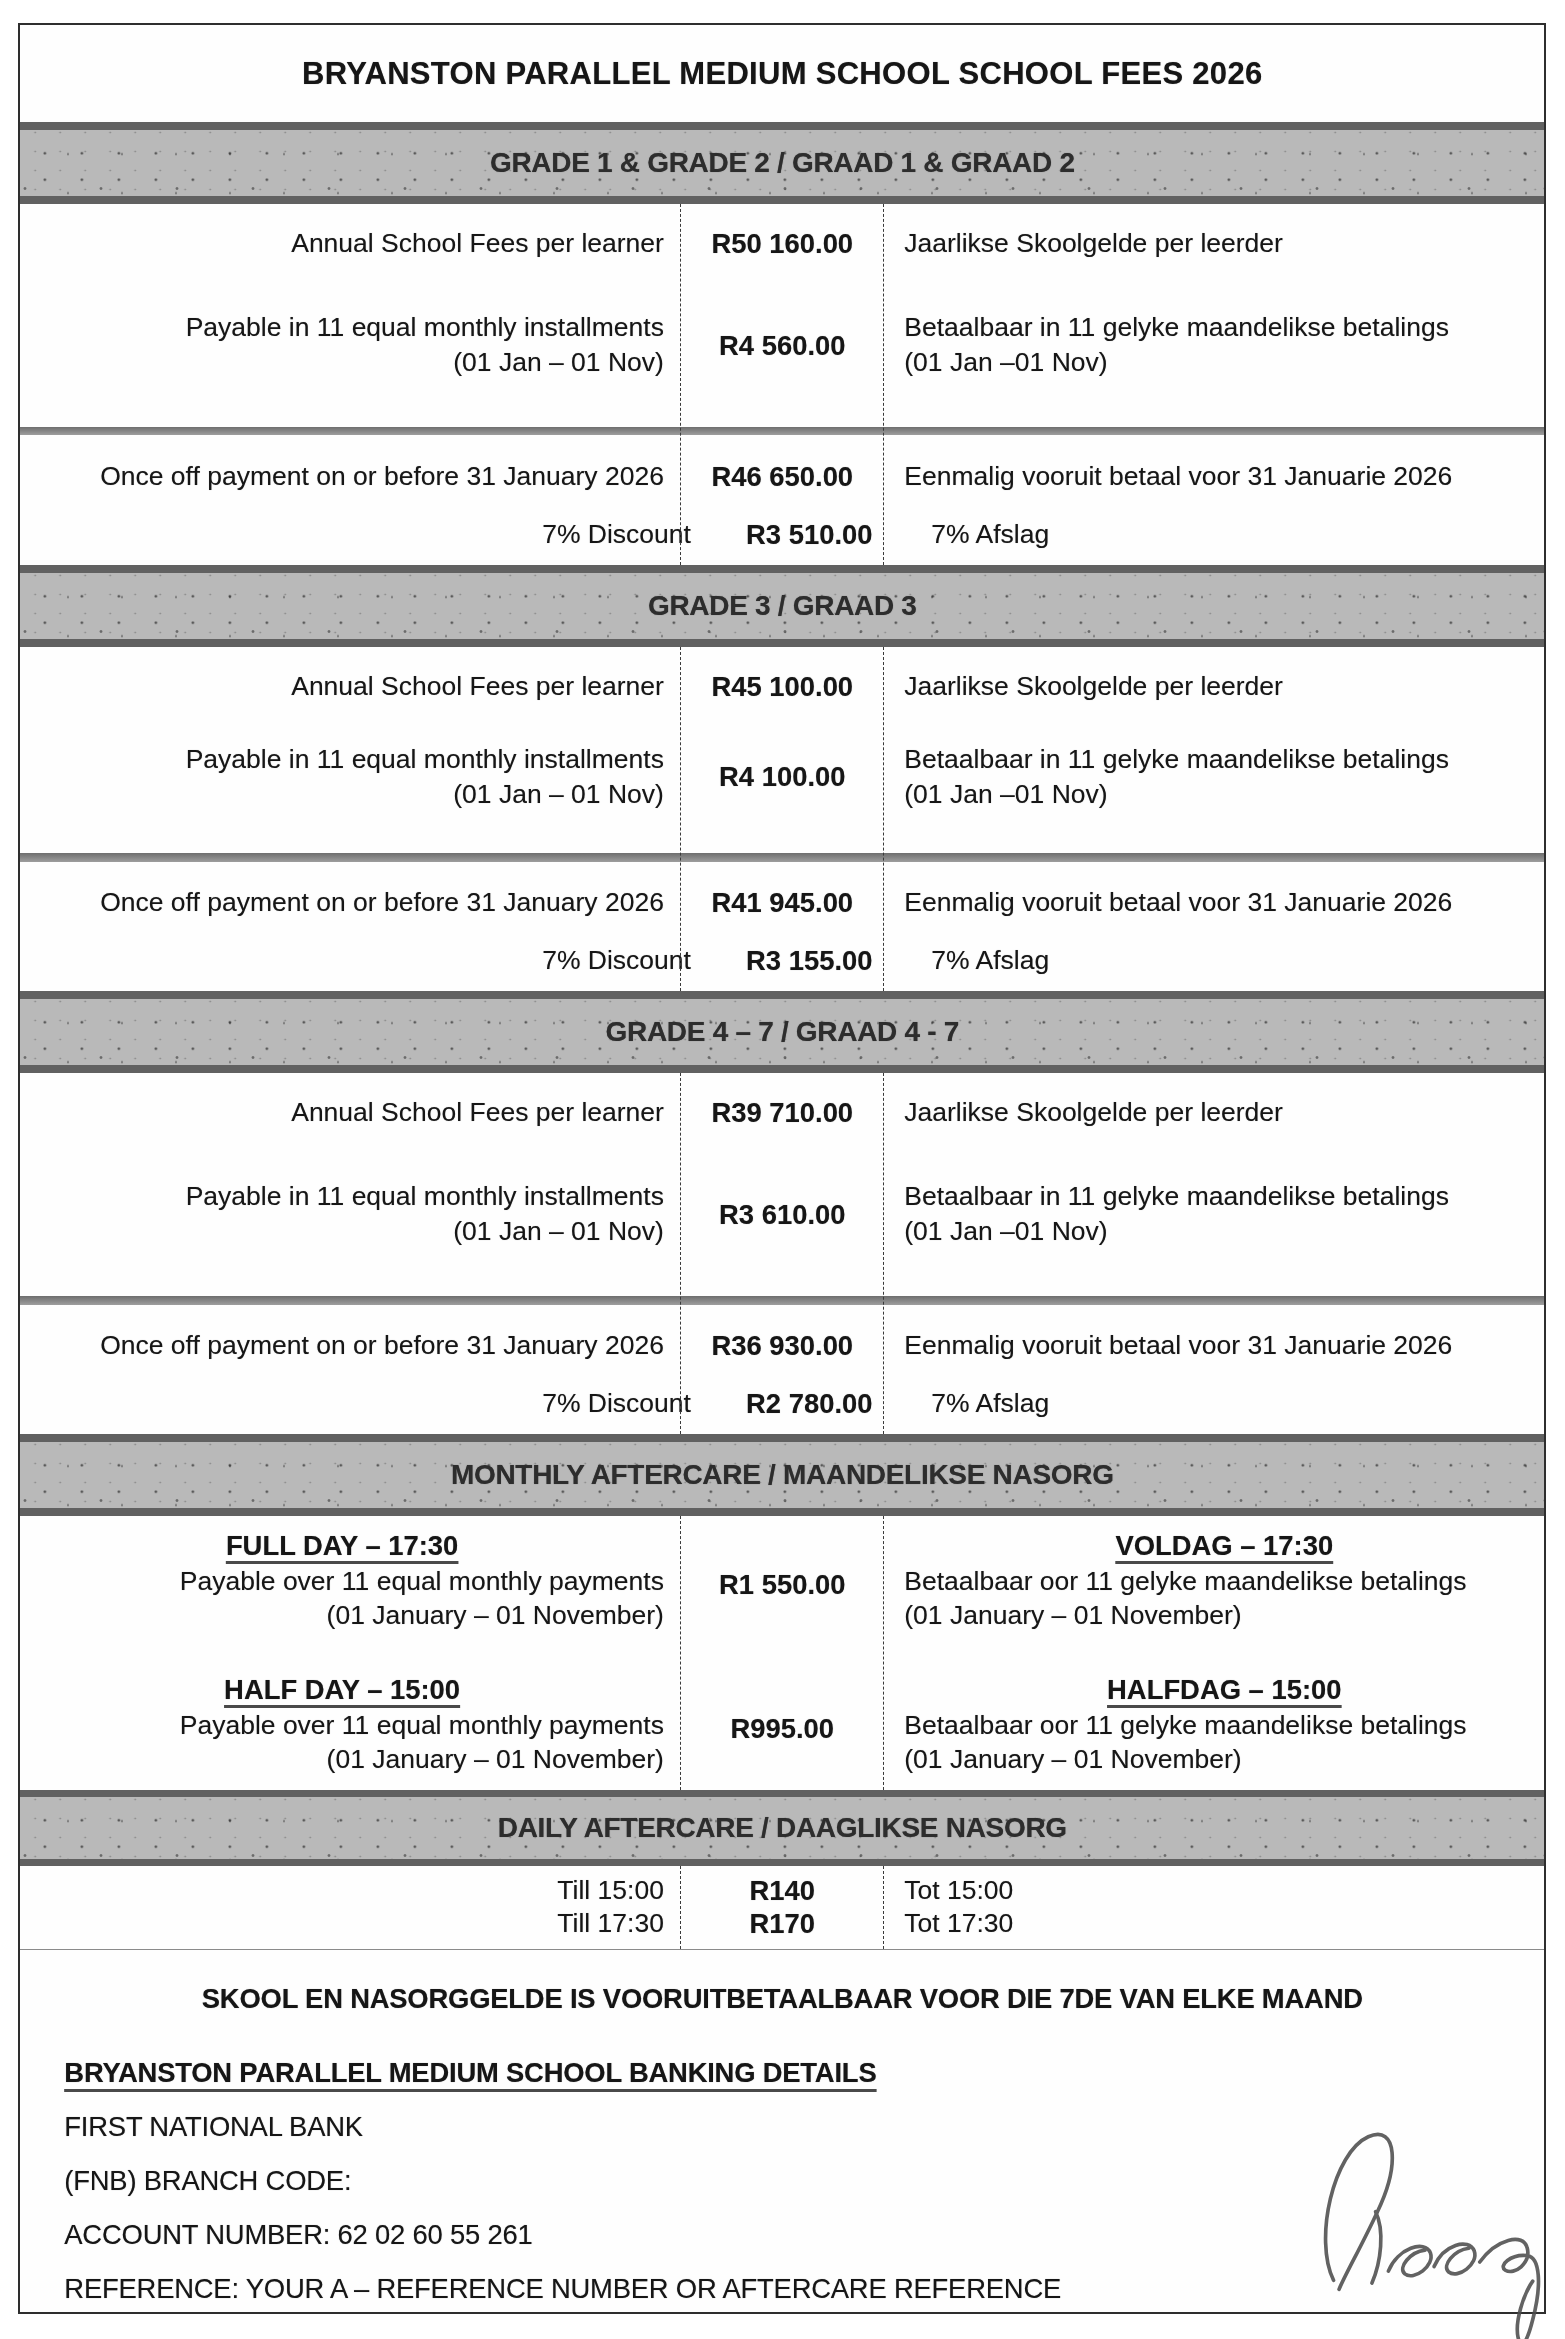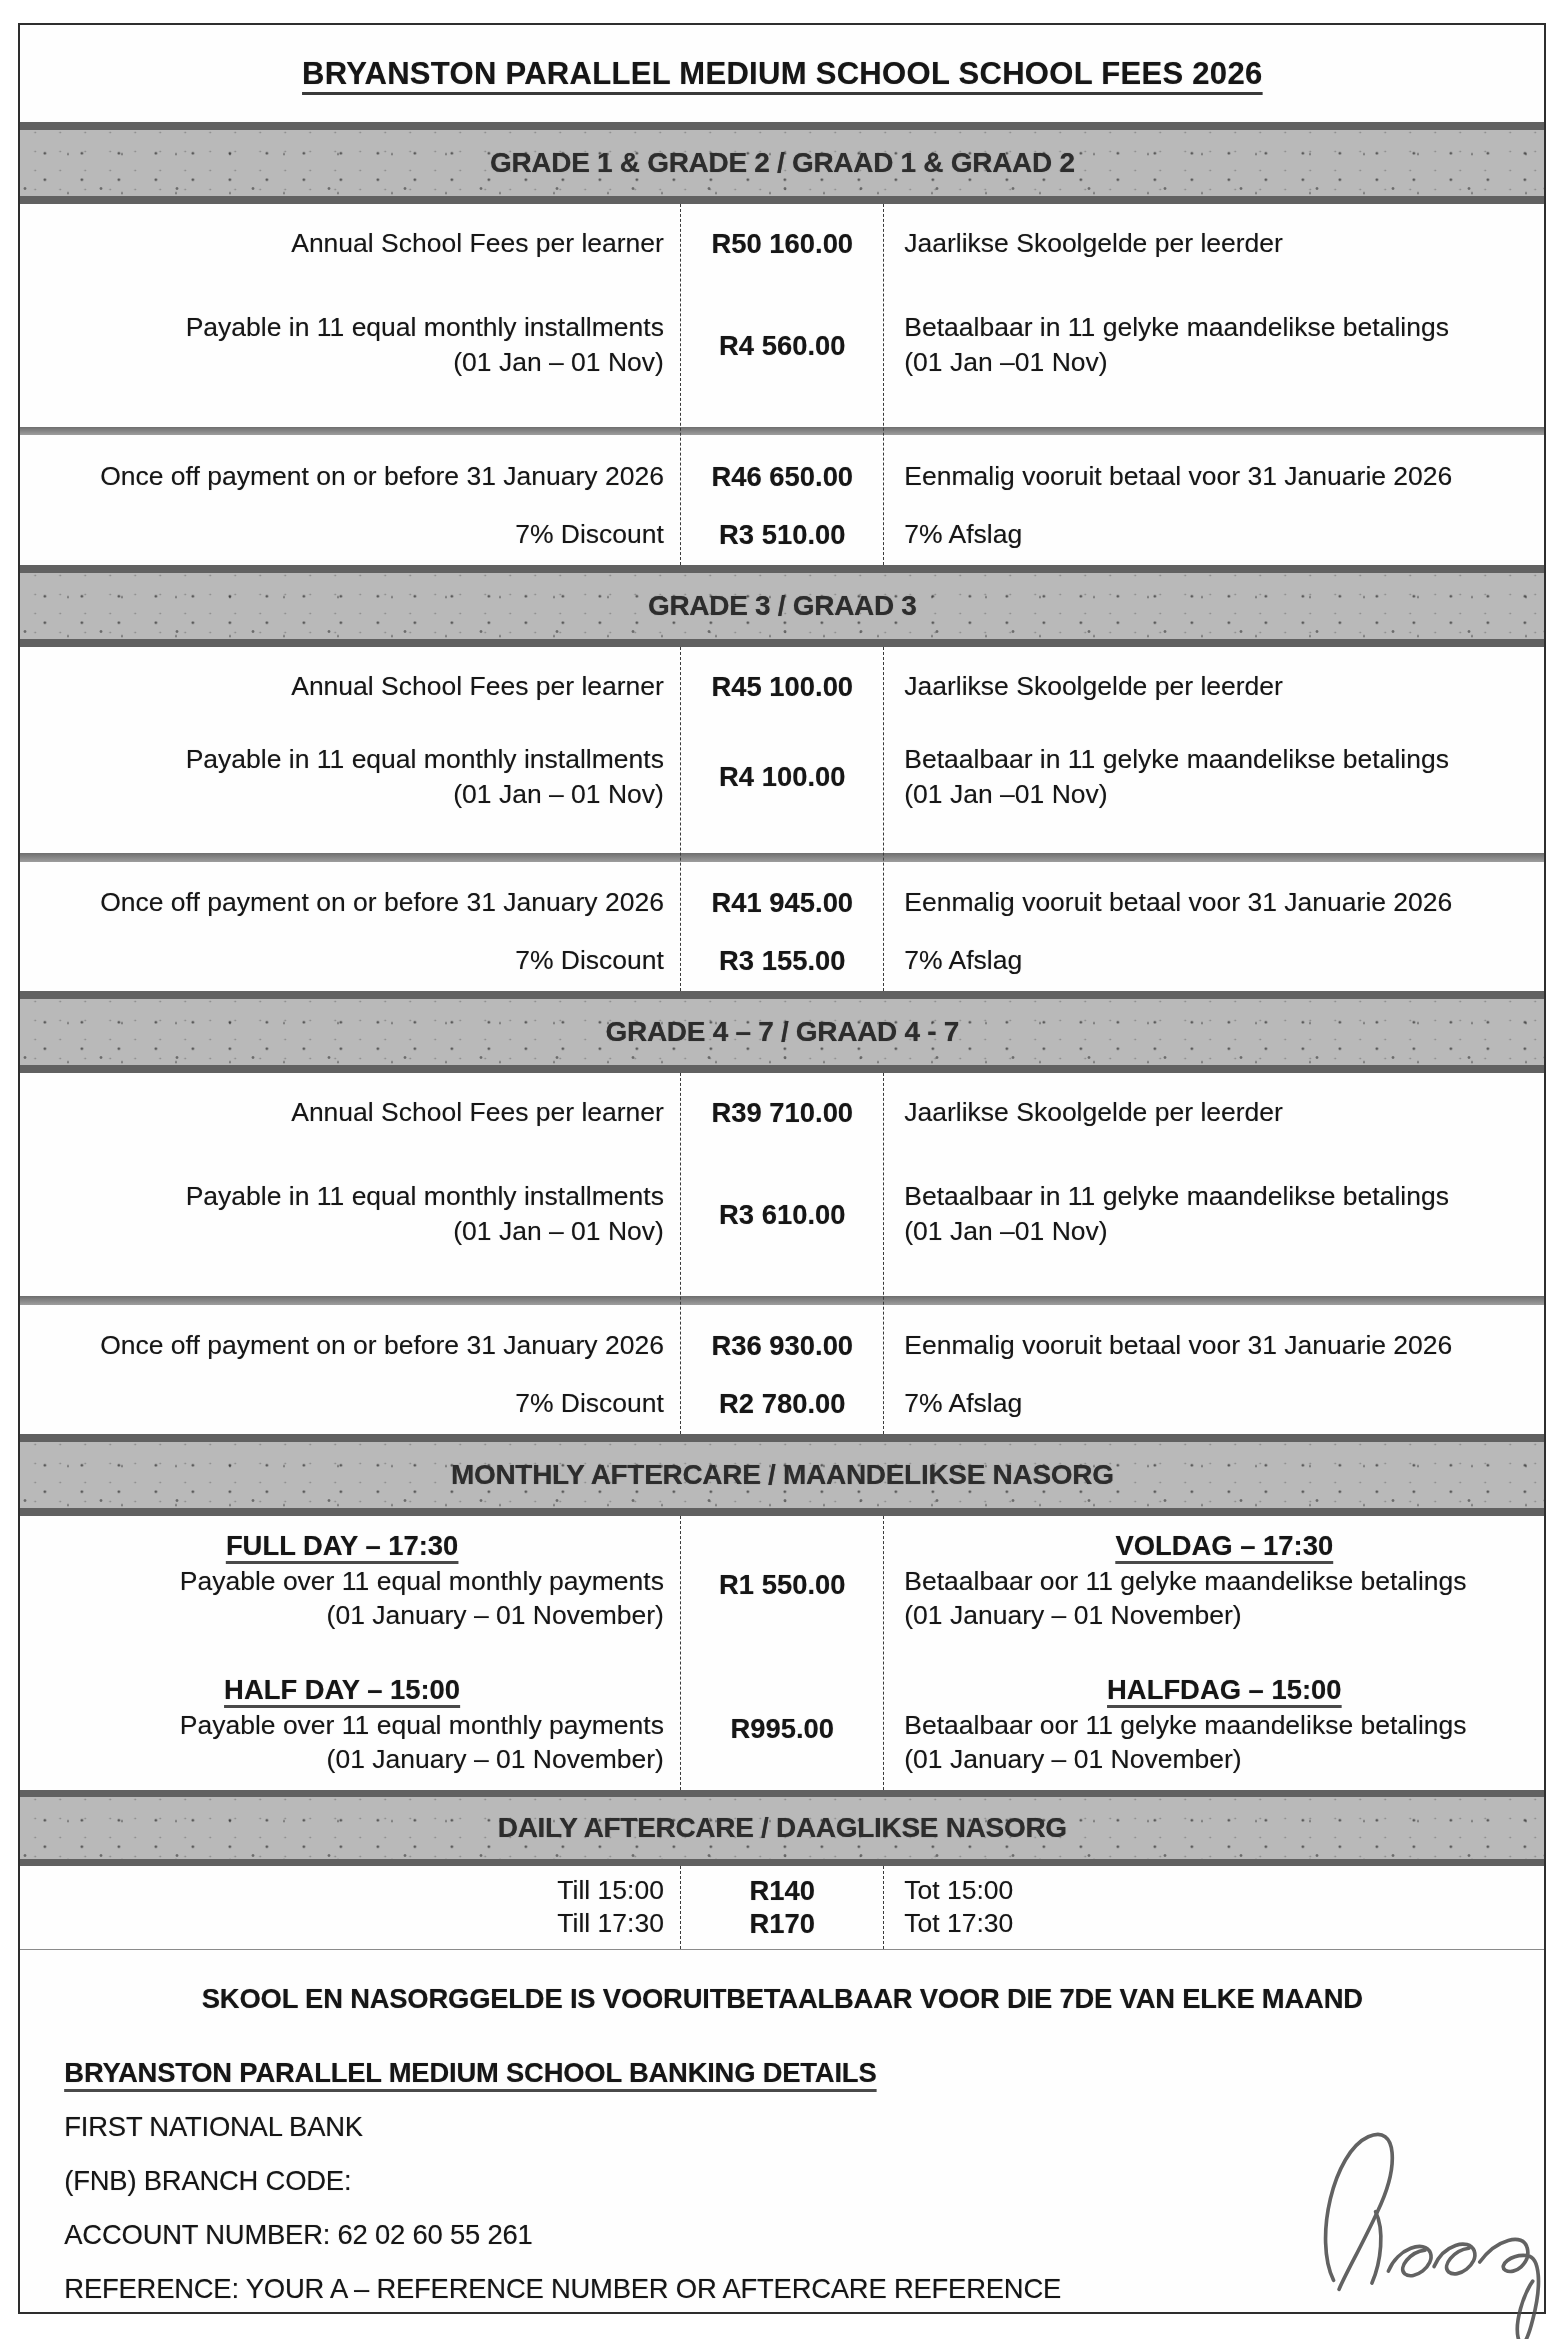--- a/index.html
+++ b/index.html
@@ -18,21 +18,21 @@
     background:#fefefe;
   }
   .scan-smudge {
     position:absolute; left:101px; top:71px; width:137px; height:4.6px;
     background:#777; opacity:.55; transform:rotate(-2deg); border-radius:1.8px;
   }
   
   .title-wrap { height:97px; display:flex; align-items:center; justify-content:center; }
   .doc-title {
     font-size:31px; font-weight:bold; letter-spacing:0.3px;
-    text-decoration:underline; text-decoration-thickness:2.7px; text-underline-offset:8.2px;
+    text-decoration-thickness:2.7px; text-underline-offset:8.2px;
     text-decoration-color:#3a3a3a;
     text-shadow:0 0 0.9px rgba(0,0,0,.45);
   }
   
   .banner {
     height:82px;
     border-top:8.2px solid #616161; border-bottom:8.2px solid #616161;
     background-color:#b9b9b9;
     background-image:
       radial-gradient(circle, rgba(20,20,20,.75) 0.7px, transparent 1.6px),
@@ -56,21 +56,21 @@
   .fee-grid { display:grid; grid-template-columns:660px 204px 1fr; }
   .cell-en  { text-align:right; padding-right:16.4px; font-size:26.5px; line-height:35px; text-shadow:0 0 0.9px rgba(0,0,0,.35); }
   .cell-amt { text-align:center; font-size:27.4px; font-weight:bold; line-height:35px; text-shadow:0 0 0.9px rgba(0,0,0,.4); }
   .cell-af  { text-align:left; padding-left:20px; font-size:26.5px; line-height:35px; text-shadow:0 0 0.9px rgba(0,0,0,.35); }
   .row-annual  { padding-top:22px; min-height:77px; align-items:start; }
   .row-monthly { min-height:128px; align-items:center; }
   .g3 .row-annual  { min-height:71px; }
   .g3 .row-monthly { min-height:117px; }
   .row-divider { height:8.2px; background:linear-gradient(180deg,#6e6e6e,#9e9e9e); margin:18.3px 0 14.6px 0; }
   .row-onceoff  { min-height:53px; align-items:center; }
-  .row-discount { min-height:62px; align-items:center; }
+  .row-discount { min-height:62px; align-items:center;padding-left:27px; }
   
   .ma-block { position:relative; height:274px; padding-top:11px; }
   .ma-option { display:grid; grid-template-columns:660px 204px 1fr; min-height:115px; }
   .ma-option + .ma-option { margin-top:29px; }
   .ma-left  { text-align:right; padding-right:16.4px; }
   .ma-right { text-align:left; padding-left:20px; }
   .ma-head {
     display:block; font-size:27.4px; font-weight:bold; line-height:37px;
     text-align:center; text-shadow:0 0 0.9px rgba(0,0,0,.45);
     text-decoration:underline; text-decoration-thickness:2.7px; text-underline-offset:5.5px; text-decoration-color:#4a4a4a;

